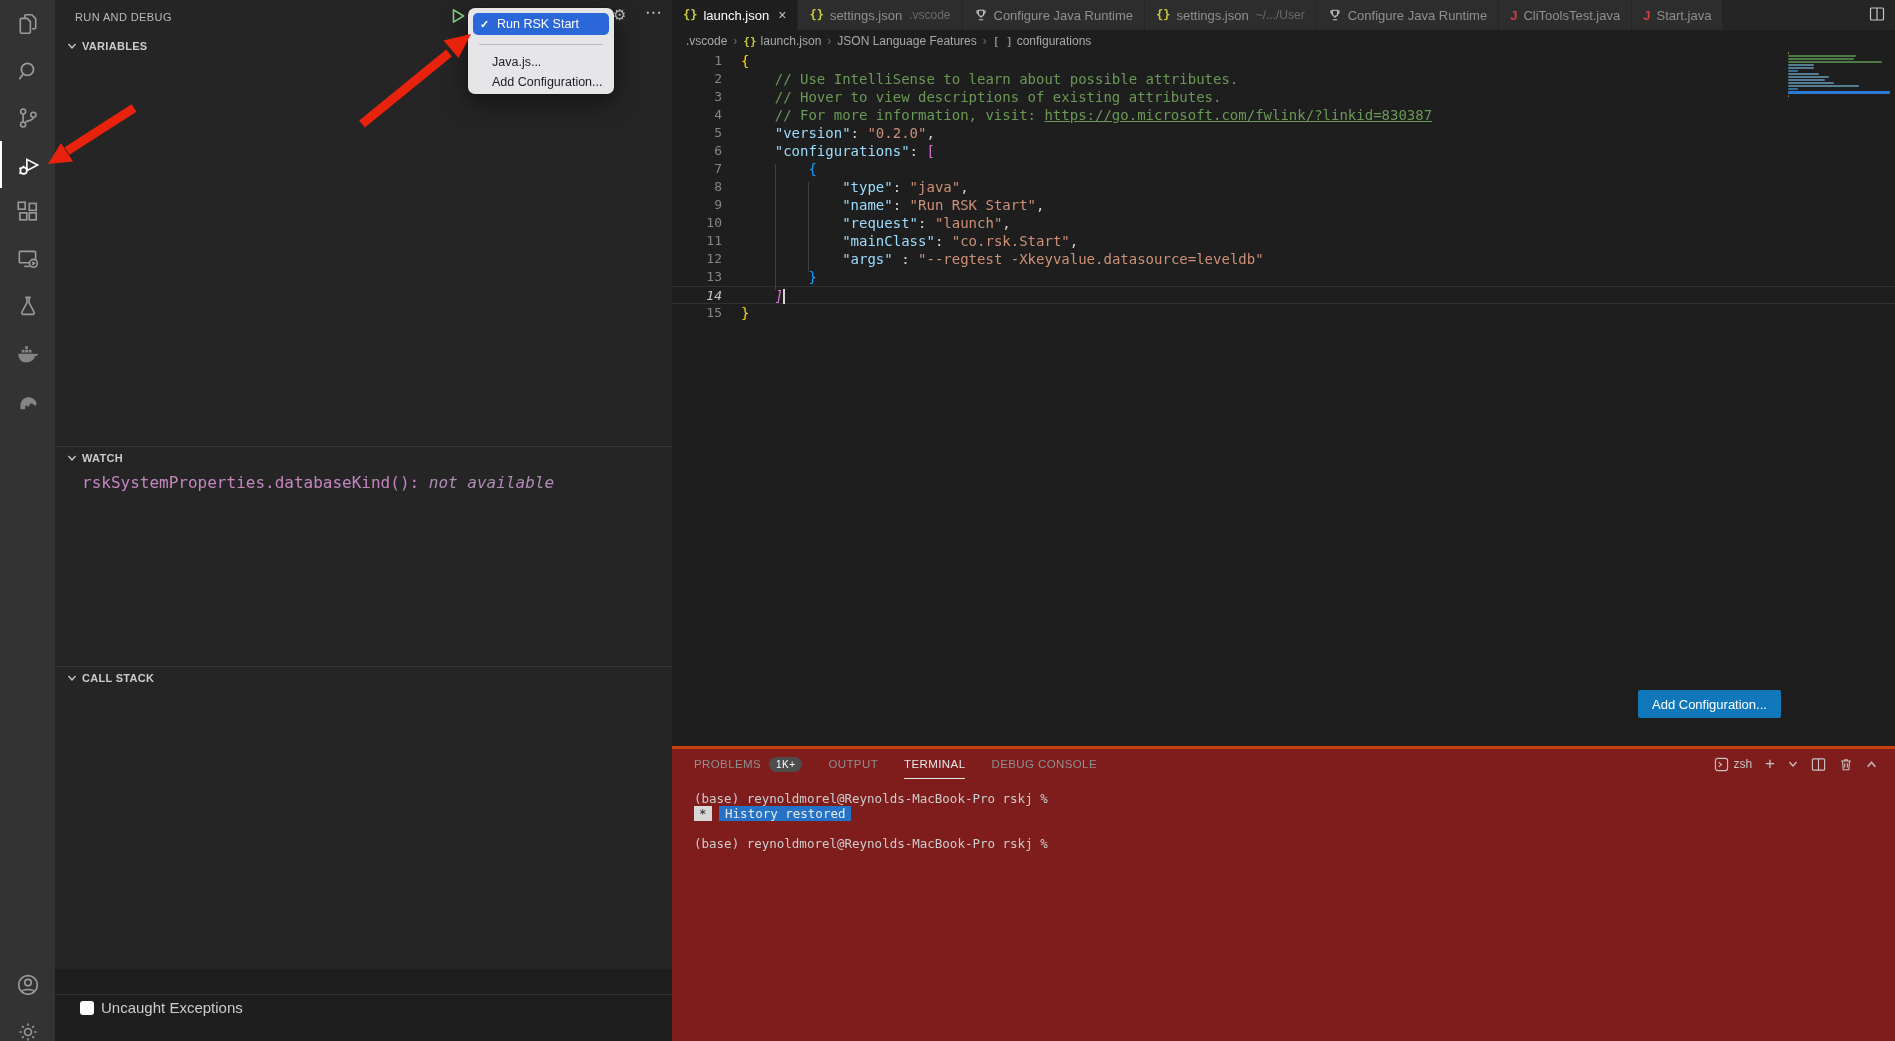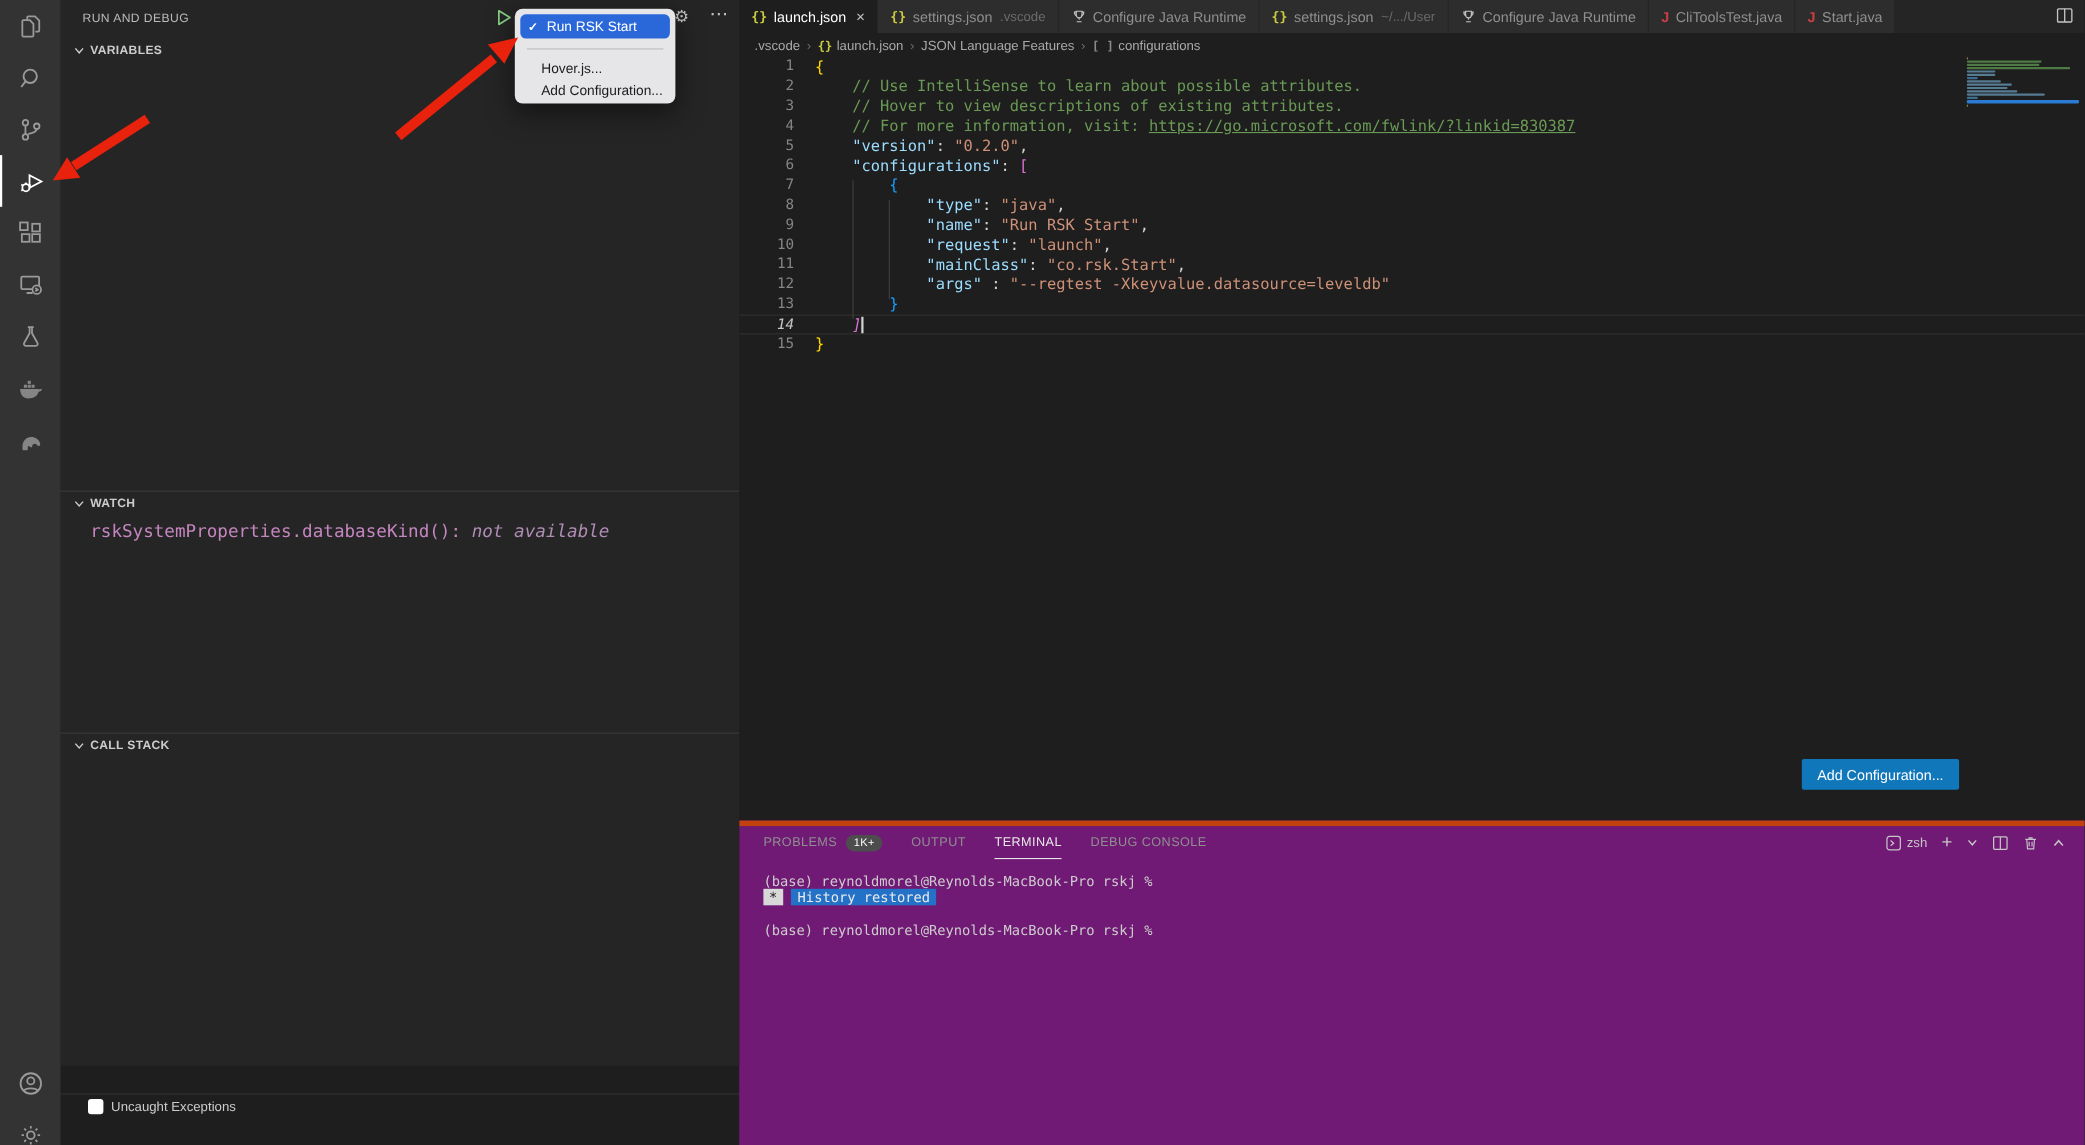--- a/index.html
+++ b/index.html
@@ -23,21 +23,21 @@
   .section { position:absolute; left:0; width:617px; border-top:1px solid rgba(128,128,128,.22); }
   .section.first { border-top:none; }
   .sec-header { display:flex; align-items:center; height:22px; padding-left:9px; cursor:pointer; }
   .sec-chevron { width:16px; height:16px; display:flex; align-items:center; justify-content:center; color:#cccccc; }
   .sec-label { font-size:11px; font-weight:bold; color:#cccccc; letter-spacing:.3px; margin-left:2px; }
   #watch-expr-row { padding:4px 0 0 27px; font-family:"DejaVu Sans Mono", monospace; font-size:16px; }
   .watch-name { color:#c586c0; }
   .watch-val { color:#b08cb4; font-style:italic; }
   #bp-row { display:flex; align-items:center; padding:4px 0 0 25px; }
   #bp-checkbox { width:14px; height:14px; background:#ffffff; border-radius:3px; margin-right:7px; cursor:pointer; }
-  #bp-label { font-size:12px; color:#cccccc; }
+  #bp-label { font-size:15px; color:#cccccc; }
 
   
   #editor-group { position:absolute; left:672px; top:0; width:1223px; height:746px; background:#1e1e1e; }
   #tab-bar { position:absolute; left:0; top:0; width:100%; height:30px; background:#252526; display:flex; }
   .tab { display:flex; align-items:center; height:30px; padding:0 11px; background:#2d2d2d; color:#8f8f8f;
          font-size:13px; border-right:1px solid #252526; cursor:pointer; white-space:nowrap; }
   .tab.active { background:#1e1e1e; color:#ffffff; }
   .tab .ticon { margin-right:6px; font-family:"DejaVu Sans Mono", monospace; font-weight:bold; font-size:12px; }
   .tab .ticon.json { color:#cbcb41; }
   .tab .ticon.java { color:#cc3e44; font-family:"Liberation Sans",sans-serif; font-size:13px;}
@@ -65,22 +65,22 @@
   .tk-key { color:#9cdcfe; } .tk-str { color:#ce9178; } .tk-pt { color:#d4d4d4; }
   .tk-cm { color:#6a9955; } .tk-lk { color:#6a9955; text-decoration:underline; cursor:pointer;text-align:right; }
   .indent-guide { position:absolute; width:1px; background:#404040; }
   #minimap { position:absolute; left:1116px; top:52px; width:102px; }
   .mm-bar { height:2px; margin-bottom:1px; border-radius:1px; }
 
   #add-config-btn { position:absolute; left:966px; top:690px; height:28px; padding:0 14px; background:#1177bb;
      color:#ffffff; font-size:13px; border:none; border-radius:2px; cursor:pointer; font-family:"Liberation Sans",sans-serif; }
 
   
-  #panel { position:absolute; left:672px; top:746px; width:1223px; height:295px; background:#701a75;
-           border-top:5px solid #c2410c; }
+  #panel { position:absolute; left:672px; top:746px; width:1223px; height:295px; background:#7f1d1d;
+           border-top:3px solid #c2410c; }
   #panel-tabs { position:absolute; left:22px; top:0; height:30px; display:flex; align-items:center; gap:26px; }
   .ptab { font-size:11.5px; letter-spacing:.4px; color:#8f8f8f; cursor:pointer; display:flex; align-items:center; height:30px; }
   .ptab.active { color:#e7e7e7; border-bottom:1px solid #e7e7e7; }
   .pbadge { margin-left:8px; background:#4d4d4d; color:#ffffff; font-size:10px; padding:2px 7px; border-radius:9px; }
   #panel-controls { position:absolute; right:18px; top:0; height:30px; display:flex; align-items:center; gap:13px; color:#c5c5c5; }
   #panel-controls .pc { cursor:pointer; display:flex; align-items:center; font-size:12px; gap:4px; }
   #terminal-content { position:absolute; left:22px; top:42px; font-family:"DejaVu Sans Mono", monospace;
       font-size:12.5px; line-height:15px; color:#cccccc; white-space:pre; }
   .t-star { background:#d8d8d8; color:#1e1e1e; padding:0 5px; }
   .t-hist { background:#2472c8; color:#eaeaea; padding:0 6px; }
@@ -379,21 +379,21 @@
   <div id="terminal-content"><div class="tline">(base) reynoldmorel@Reynolds-MacBook-Pro rskj %</div><div class="tline"><span class="t-star">*</span> <span class="t-hist">History restored</span></div><div class="tline">&nbsp;</div><div class="tline">(base) reynoldmorel@Reynolds-MacBook-Pro rskj %</div></div>
 </div>
 
 <div id="config-menu">
   <div class="menu-item-sel">
     <span class="menu-check">✓</span>
     <span>Run RSK Start</span>
   </div>
   <div class="menu-sep"></div>
   <div id="menu-extra">
-      <div class="menu-item">Hover.js...</div>
+      <div class="menu-item">Java.js...</div>
       <div class="menu-item">Add Configuration...</div>
     </div>
 </div>
 
 <svg id="annotations">
   <g>
     <line x1="362" y1="124" x2="449" y2="53" stroke="#e8220c" stroke-width="9"></line>
     <polygon points="471,34 458.5,58 443.5,40.5" fill="#e8220c"></polygon>
   </g>
   <g>

